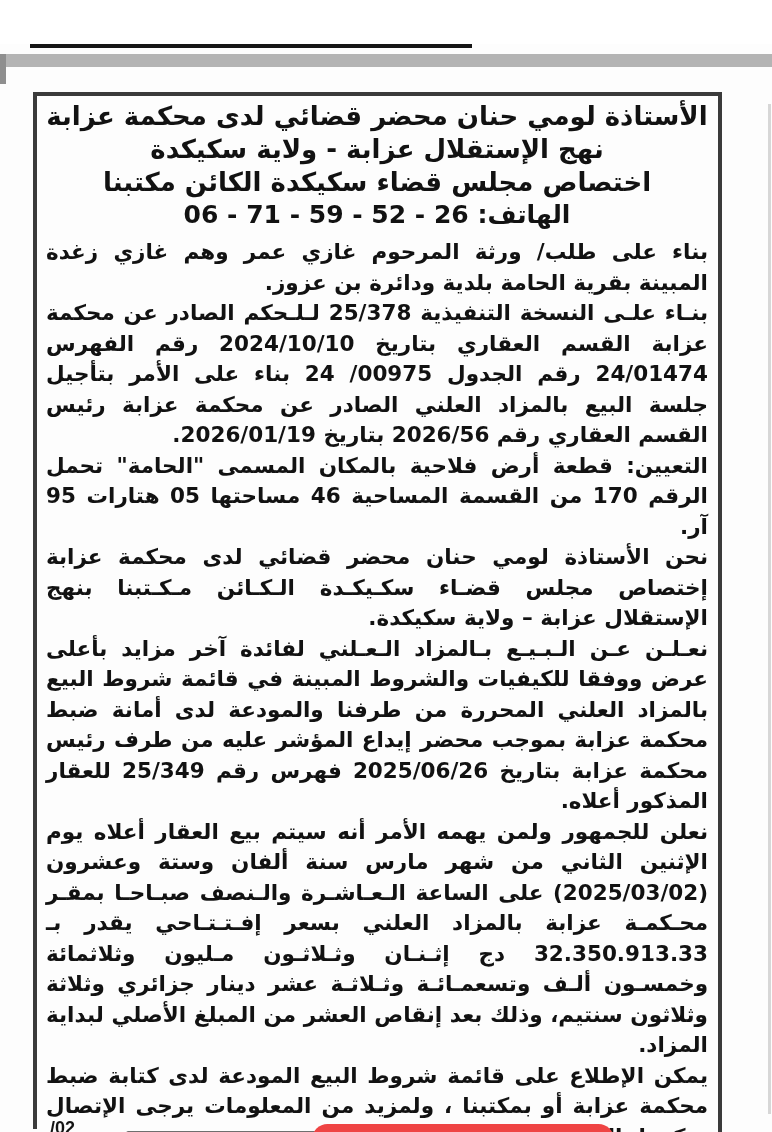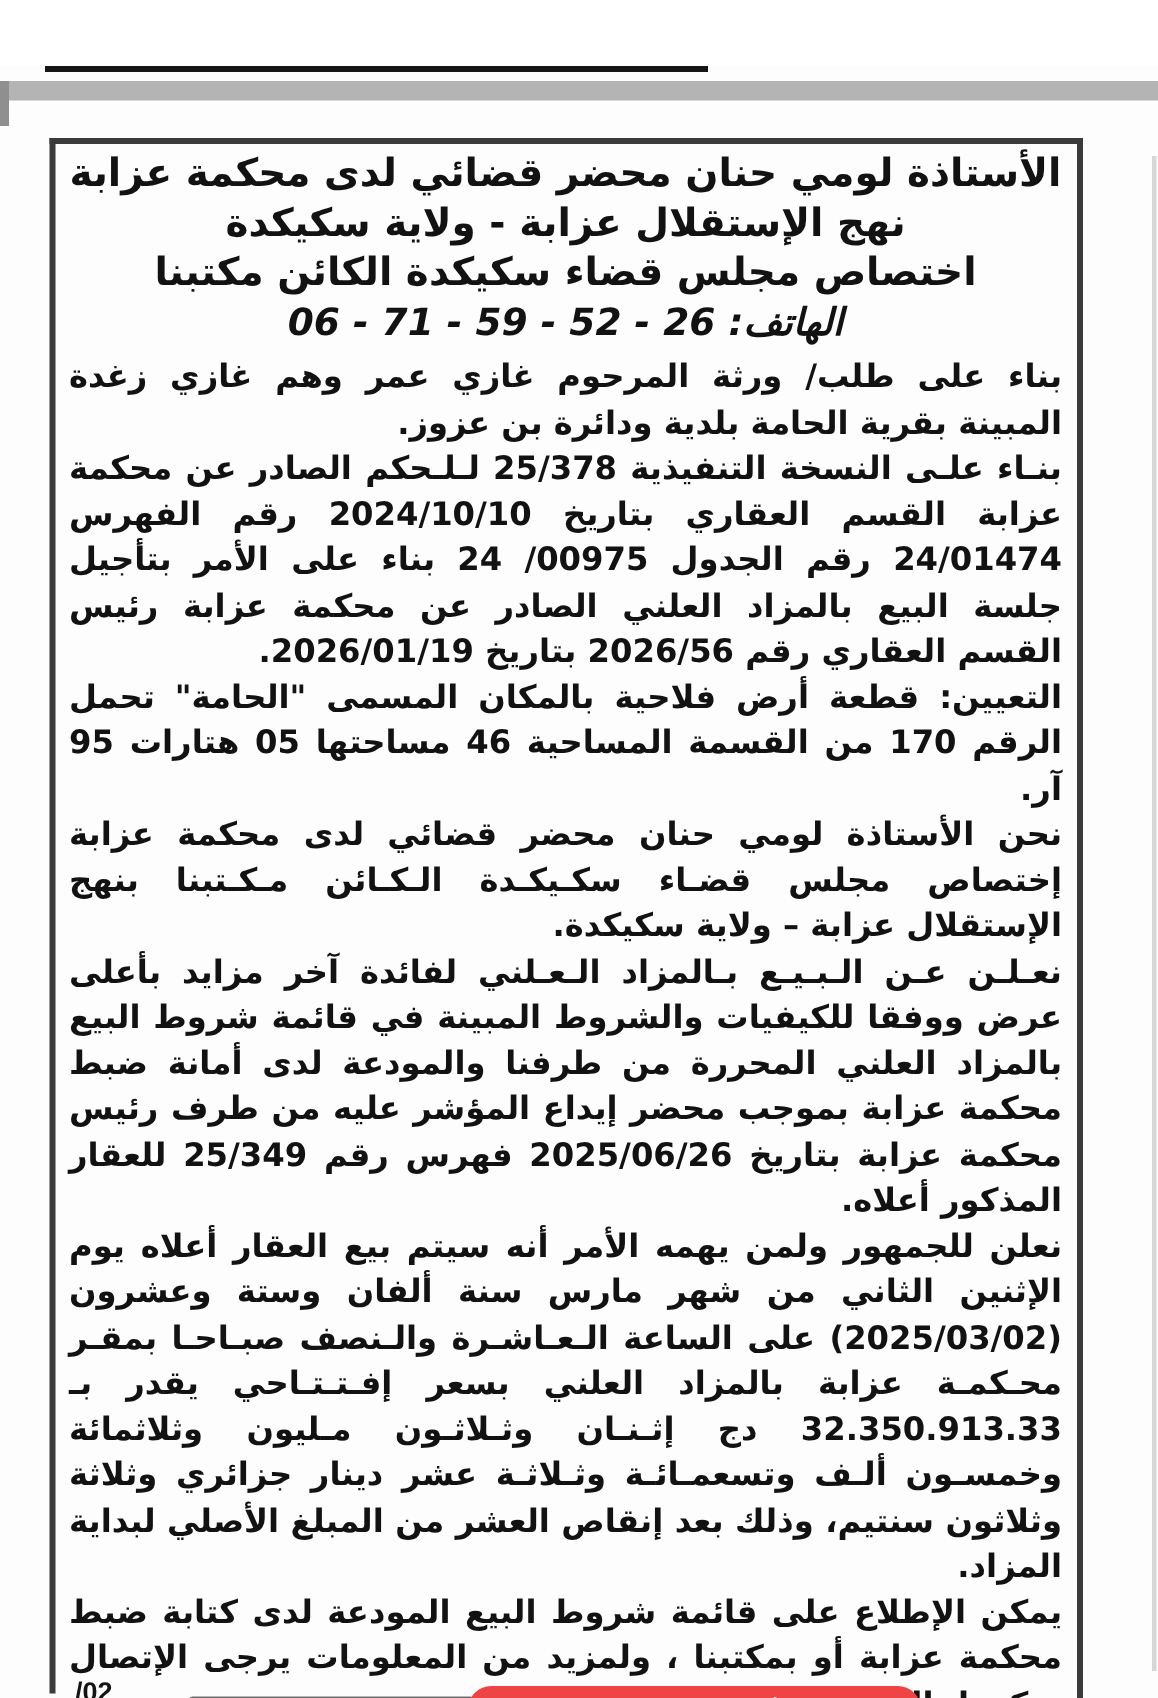--- a/index.html
+++ b/index.html
@@ -29,21 +29,21 @@
   .bar-right  { left: 718px; top: 48px; width: 4px;   height: 1047px; }
   .bar-bottom { left: 612px; top: 1091px; width: 110px; height: 4px; }
 
   .content {
     position: absolute; left: 46px; top: 56px; width: 662px;
     direction: rtl;
     color: #121212;
   }
   .header { text-align: center; font-weight: 700; }
   .h-line  { font-size: 26px; line-height: 33px; }
-  .h-phone { font-size: 25px; line-height: 32px; font-style: italic; }
+  .h-phone { font-size: 25px; line-height: 32px; }
   .h-title { font-size: 27px; line-height: 36px; }
   .h-sub   { font-size: 26px; line-height: 34px; }
 
   .bodytext { margin-top: 6px; }
   .bodytext p {
     margin: 0;
     font-size: 21.5px;
     line-height: 30.5px;
     font-weight: 700;
     text-align: justify;

